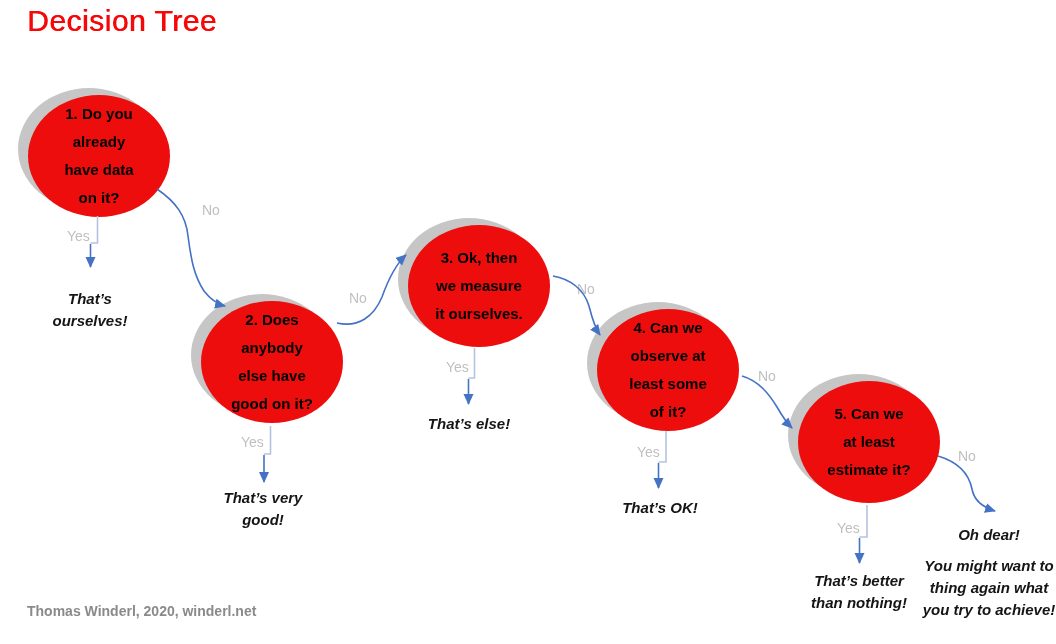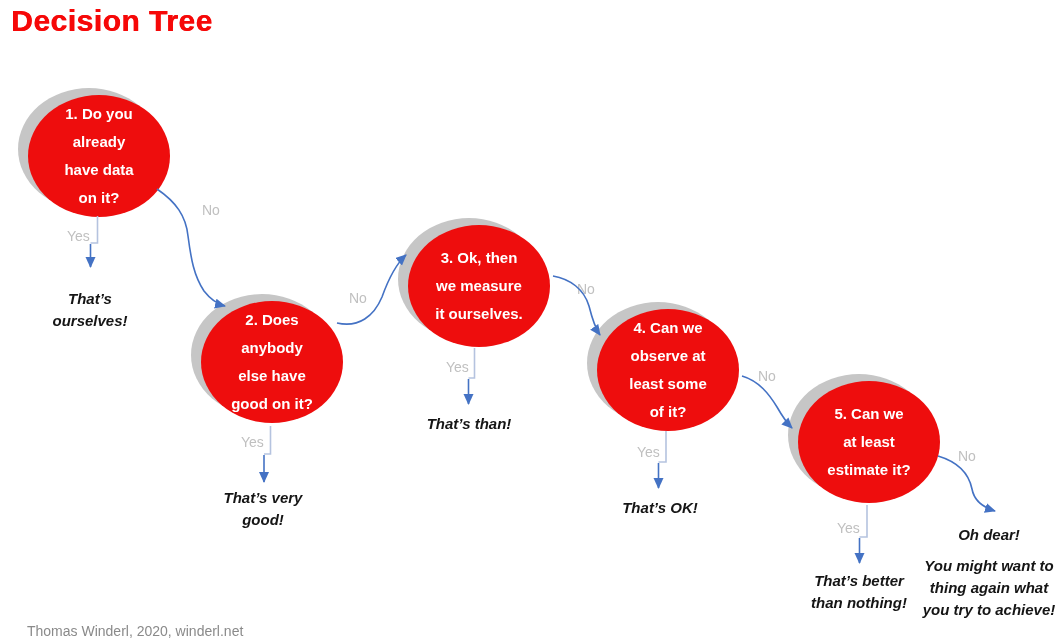--- a/index.html
+++ b/index.html
@@ -1,50 +1,50 @@
 <!DOCTYPE html>
 <html style="--red: #EE0D0D; --title-red: #F60808; --shadow-gray: #C6C6C6; --label-gray: #C0C0C0; --arrow-blue: #4472C4; --arrow-pale-blue: #B5C3DF; --outcome-text: #151515; --footer-gray: #8A8A8A;"><head>
 <meta charset="utf-8">
 <style>
   html,body { margin:0; padding:0; background:#fff; }
   #stage {
     position:relative; width:1056px; height:644px; background:#ffffff;
     font-family:"Liberation Sans", sans-serif; overflow:hidden;
   }
   .title {
-    position:absolute; left:11px; top:4px;
-    font-size:30px; font-weight:bold; letter-spacing:.5px;
+    position:absolute; left:27px; top:4px;
+    font-size:30px; font-weight:normal; letter-spacing:.5px;
     color:var(--title-red,#F60808);
     text-shadow:.6px 0 currentColor;
   }
   .node {
     position:absolute; width:142px; height:122px; border-radius:50%;
     background:var(--red,#EE0D0D);
     box-shadow:-10px -7px 0 var(--shadow-gray,#C6C6C6);
-    color:#ffffff; font-size:15px; font-weight:bold; text-align:center;
+    color:#000000; font-size:15px; font-weight:bold; text-align:center;
     display:flex; flex-direction:column; justify-content:center; align-items:center;
     z-index:2;
   }
   .node .qline { line-height:28px; white-space:nowrap; }
   .edge-label {
     position:absolute; font-size:14px; color:var(--label-gray,#C0C0C0);
     z-index:1; white-space:nowrap;
   }
   .outcome {
     position:absolute; transform:translateX(-50%);
     font-size:15px; font-weight:bold; line-height:22px; text-align:center;
     color:var(--outcome-text,#151515); white-space:nowrap; z-index:2;font-style:italic;
   }
   svg.connectors { position:absolute; left:0; top:0; z-index:3; pointer-events:none; }
   .curve, .stub-dark { fill:none; stroke:var(--arrow-blue,#4472C4); stroke-width:1.6px; }
   .stub-pale { fill:none; stroke:var(--arrow-pale-blue,#B5C3DF); stroke-width:1.6px; }
   #arrowhead path { fill:var(--arrow-blue,#4472C4); }
   .footer {
     position:absolute; left:27px; top:603px;
-    font-size:14px; font-weight:normal; color:var(--footer-gray,#8A8A8A);margin-top:20px;
+    font-size:14px; font-weight:bold; color:var(--footer-gray,#8A8A8A);
   }
 </style>
 </head>
 <body>
 
 <div id="stage">
 
   <div class="title">Decision Tree</div>
 
   <div class="node" style="left:28px; top:95px;">
@@ -93,21 +93,21 @@
 
   <div class="outcome" style="left:90px; top:288px;">
     <div>That’s</div>
     <div>ourselves!</div>
   </div>
   <div class="outcome" style="left:263px; top:487px;">
     <div>That’s very</div>
     <div>good!</div>
   </div>
   <div class="outcome" style="left:469px; top:413px;">
-    <div>That’s than!</div>
+    <div>That’s else!</div>
   </div>
   <div class="outcome" style="left:660px; top:497px;">
     <div>That’s OK!</div>
   </div>
   <div class="outcome" style="left:859px; top:570px;">
     <div>That’s better</div>
     <div>than nothing!</div>
   </div>
   <div class="outcome" style="left:989px; top:524px;">
     <div>Oh dear!</div>

